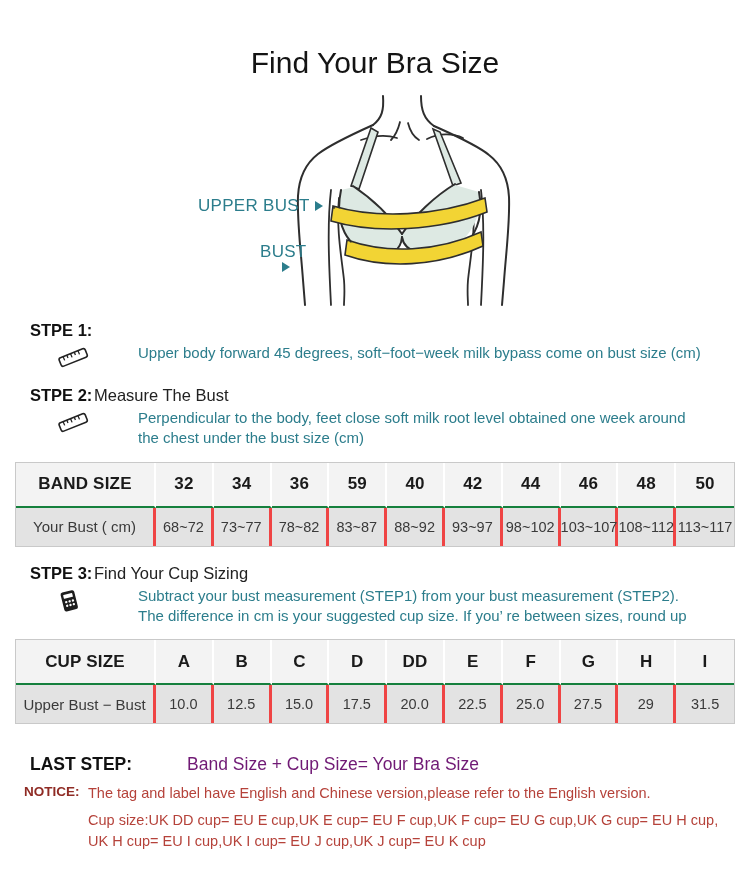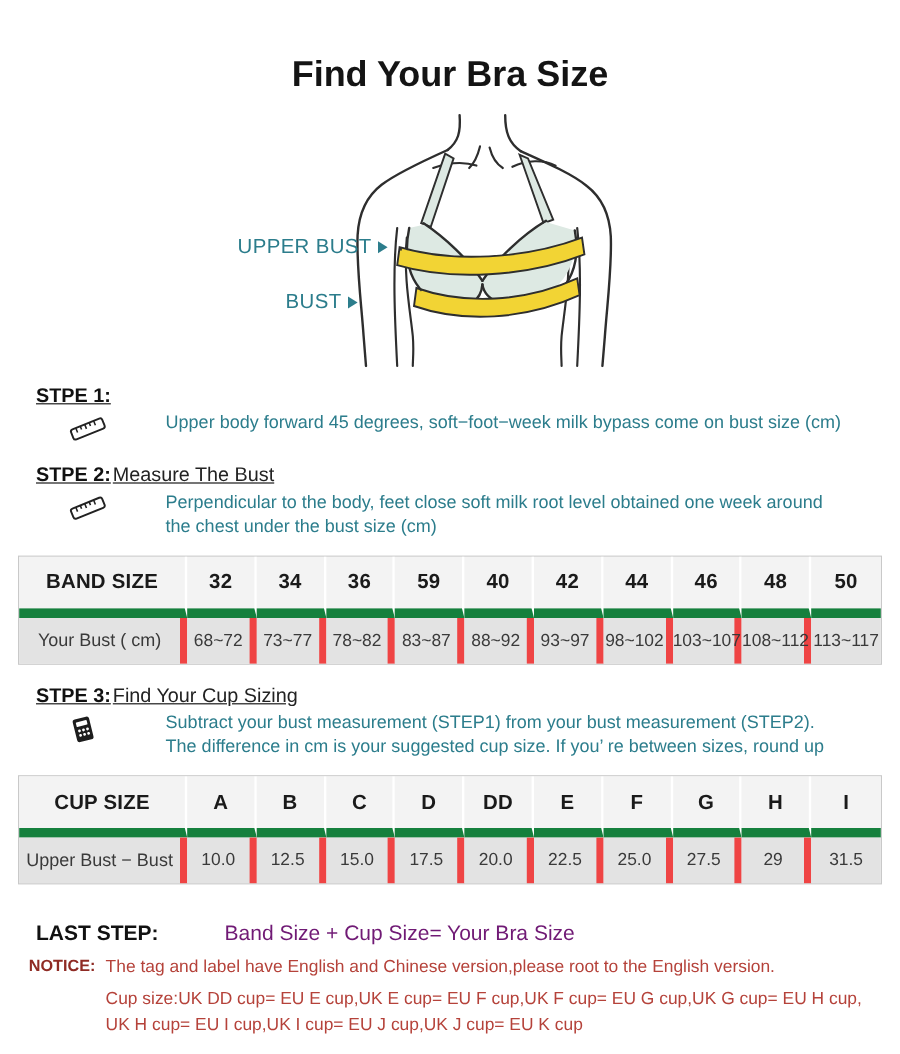--- a/index.html
+++ b/index.html
@@ -3,55 +3,55 @@
 <meta charset="utf-8">
 <style>
   html,body{margin:0;padding:0;background:#fff;}
   .page{
     width:750px;height:878px;position:relative;background:#ffffff;
     font-family:"Liberation Sans",sans-serif;color:#1c1c1c;overflow:hidden;
   }
   
   .title{
     margin:0;padding-top:46px;text-align:center;
-    font-size:30px;font-weight:700;letter-spacing:0px;color:#141414;
+    font-size:30px;font-weight:400;letter-spacing:0px;color:#141414;
   }
   
   .figure-wrap{position:relative;width:100%;height:214px;margin-top:14px;}
   .figure-svg{position:absolute;left:287px;top:0;}
   .bust-label{
     position:absolute;color:#2c7d8c;font-size:17px;font-weight:500;
     letter-spacing:0.3px;display:flex;align-items:center;white-space:nowrap;
   }
   .bust-label .tri{
     display:inline-block;width:0;height:0;margin-left:5px;
     border-left:8px solid #2c7d8c;border-top:5px solid transparent;border-bottom:5px solid transparent;
   }
   .label-upper{top:102px;left:198px;}
-  .label-bust{top:148px;left:238px;}
+  .label-bust{top:148px;left:260px;flex-direction:column;}
   
   .step{margin-top:13px;}
-  .step-head{display:flex;align-items:baseline;padding-left:30px;font-size:16.5px;text-decoration:underline;}
+  .step-head{display:flex;align-items:baseline;padding-left:30px;font-size:16.5px;}
   .step-label{font-weight:700;width:64px;flex:0 0 64px;color:#111;}
   .step-title{color:#222;}
   .step-desc{display:flex;padding-left:56px;margin-top:3px;gap:43px;}
   .step-icon{flex:0 0 34px;width:34px;padding-top:2px;}
   .desc-text{color:#2c7d8c;font-size:15px;line-height:1.35;max-width:625px;margin-left:5px;}
   
   .size-table-wrap{margin:13px 15px 0 15px;border:1px solid #c9c9c9;}
   table.size-table{width:100%;border-collapse:separate;border-spacing:0;table-layout:fixed;}
   table.size-table col.first{width:140px;}
   table.size-table th{
     background:#f3f3f3;height:43px;font-size:17px;font-weight:700;color:#1a1a1a;
-    text-align:center;vertical-align:middle;border-right:2px solid #fff;border-bottom:8px solid #15803d;
+    text-align:center;vertical-align:middle;border-right:2px solid #fff;border-bottom:2px solid #15803d;
     padding:0;letter-spacing:0.2px;
   }
   table.size-table td{
     background:#e3e3e3;height:38px;font-size:14.5px;font-weight:400;color:#3a3a3a;
-    text-align:center;vertical-align:middle;border-right:6px solid #ef4444;padding:0;
+    text-align:center;vertical-align:middle;border-right:3px solid #ef4444;padding:0;
   }
   table.size-table th:last-child,table.size-table td:last-child{border-right:none;}
   table.size-table .row-label{font-size:15px;color:#3a3a3a;}
   
   .last-step{display:flex;align-items:baseline;padding-left:30px;margin-top:30px;font-size:17.5px;gap:45px;}
   .last-step .ls-label{font-weight:700;color:#111;margin-right:10px;}
   .last-step .ls-text{color:#701a75;}
   .notice{display:flex;padding-left:24px;margin-top:8px;}
   .notice-label{flex:0 0 64px;width:64px;font-size:13.5px;font-weight:700;color:#8f2b24;padding-top:1px;}
   .notice-lines{font-size:14.5px;color:#b5423a;line-height:1.45;}
@@ -278,19 +278,19 @@
   </div>
 
   <div class="last-step">
     <span class="ls-label">LAST STEP:</span>
     <span class="ls-text">Band Size + Cup Size= Your Bra Size</span>
   </div>
 
   <div class="notice">
     <span class="notice-label">NOTICE:</span>
     <div class="notice-lines">
-      <div class="notice-line1">The tag and label have English and Chinese version,please root to the English version.</div>
+      <div class="notice-line1">The tag and label have English and Chinese version,please refer to the English version.</div>
       <div>Cup size:UK DD cup= EU E cup,UK E cup= EU F cup,UK F cup= EU G cup,UK G cup= EU H cup,</div>
       <div>UK H cup= EU I cup,UK I cup= EU J cup,UK J cup= EU K cup</div>
     </div>
   </div>
 
 </div>
 
 </body></html>

